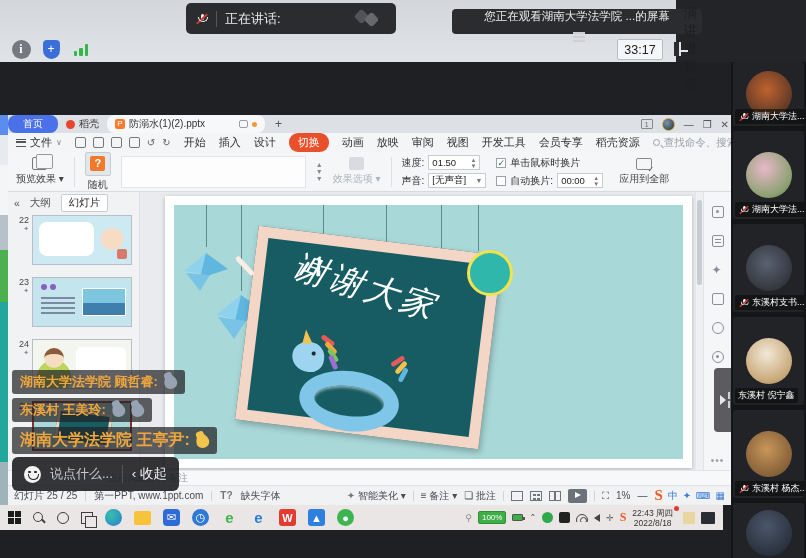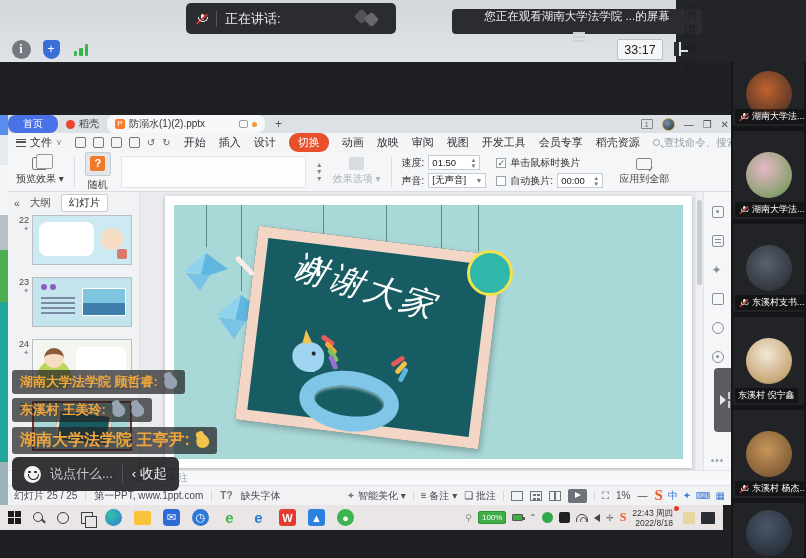--- a/index.html
+++ b/index.html
@@ -146,21 +146,21 @@
   .tb-search::after{content:"";position:absolute;left:8px;top:8px;width:5px;height:1.6px;background:#444;transform:rotate(45deg);}
   .cortana{width:12px;height:12px;border:1.6px solid #3b3f44;border-radius:50%;flex:none;}
   .taskview{width:12px;height:12px;border:1.4px solid #3b3f44;position:relative;flex:none;}
   .taskview::after{content:"";position:absolute;left:3px;top:3px;width:10px;height:10px;border:1.4px solid #3b3f44;background:#eae6e5;}
   .appico{width:17px;height:17px;border-radius:4px;display:flex;align-items:center;justify-content:center;color:#fff;font-size:11px;font-weight:bold;flex:none;}
   .tray{margin-left:auto;display:flex;align-items:center;gap:6px;padding-right:8px;font-size:9px;color:#333;}
   .battpill{background:#3fae46;color:#fff;font-size:8px;padding:1px 3px;border-radius:2px;border:1px solid #2f8e38;}
   .batt{width:11px;height:7px;border:1px solid #555;border-radius:1px;position:relative;background:#3fae46;}
   .batt::after{content:"";position:absolute;right:-3px;top:1.5px;width:2px;height:3px;background:#555;}
   .trayico{width:11px;height:11px;border-radius:50%;flex:none;}
-  .clockblk{text-align:right;line-height:10px;font-size:8.5px;position:relative;padding-right:4px;}
+  .clockblk{text-align:center;line-height:10px;font-size:8.5px;position:relative;padding-right:4px;}
   .clockblk .reddot{position:absolute;right:-2px;top:-2px;width:5px;height:5px;border-radius:50%;background:#e23b2e;}
   .wifi{width:12px;height:8px;position:relative;overflow:hidden;flex:none;}
   .wifi::before{content:"";position:absolute;left:0;top:0;width:12px;height:12px;border:1.6px solid #444;border-radius:50%;box-sizing:border-box;}
   .wifi::after{content:"";position:absolute;left:3.5px;top:3.5px;width:5px;height:5px;border:1.4px solid #444;border-radius:50%;}
   .spk{width:0;height:0;border-top:4px solid transparent;border-bottom:4px solid transparent;border-right:6px solid #444;flex:none;}
 
   
   .sidebar{position:absolute;left:731px;top:62px;width:75px;height:496px;background:#141517;display:flex;flex-direction:column;gap:5px;padding:0 2px;}
   .tile{position:relative;background:#222326;border-radius:2px;overflow:hidden;flex:none;display:flex;align-items:center;justify-content:center;}
   .pav{width:46px;height:46px;border-radius:50%;flex:none;}

